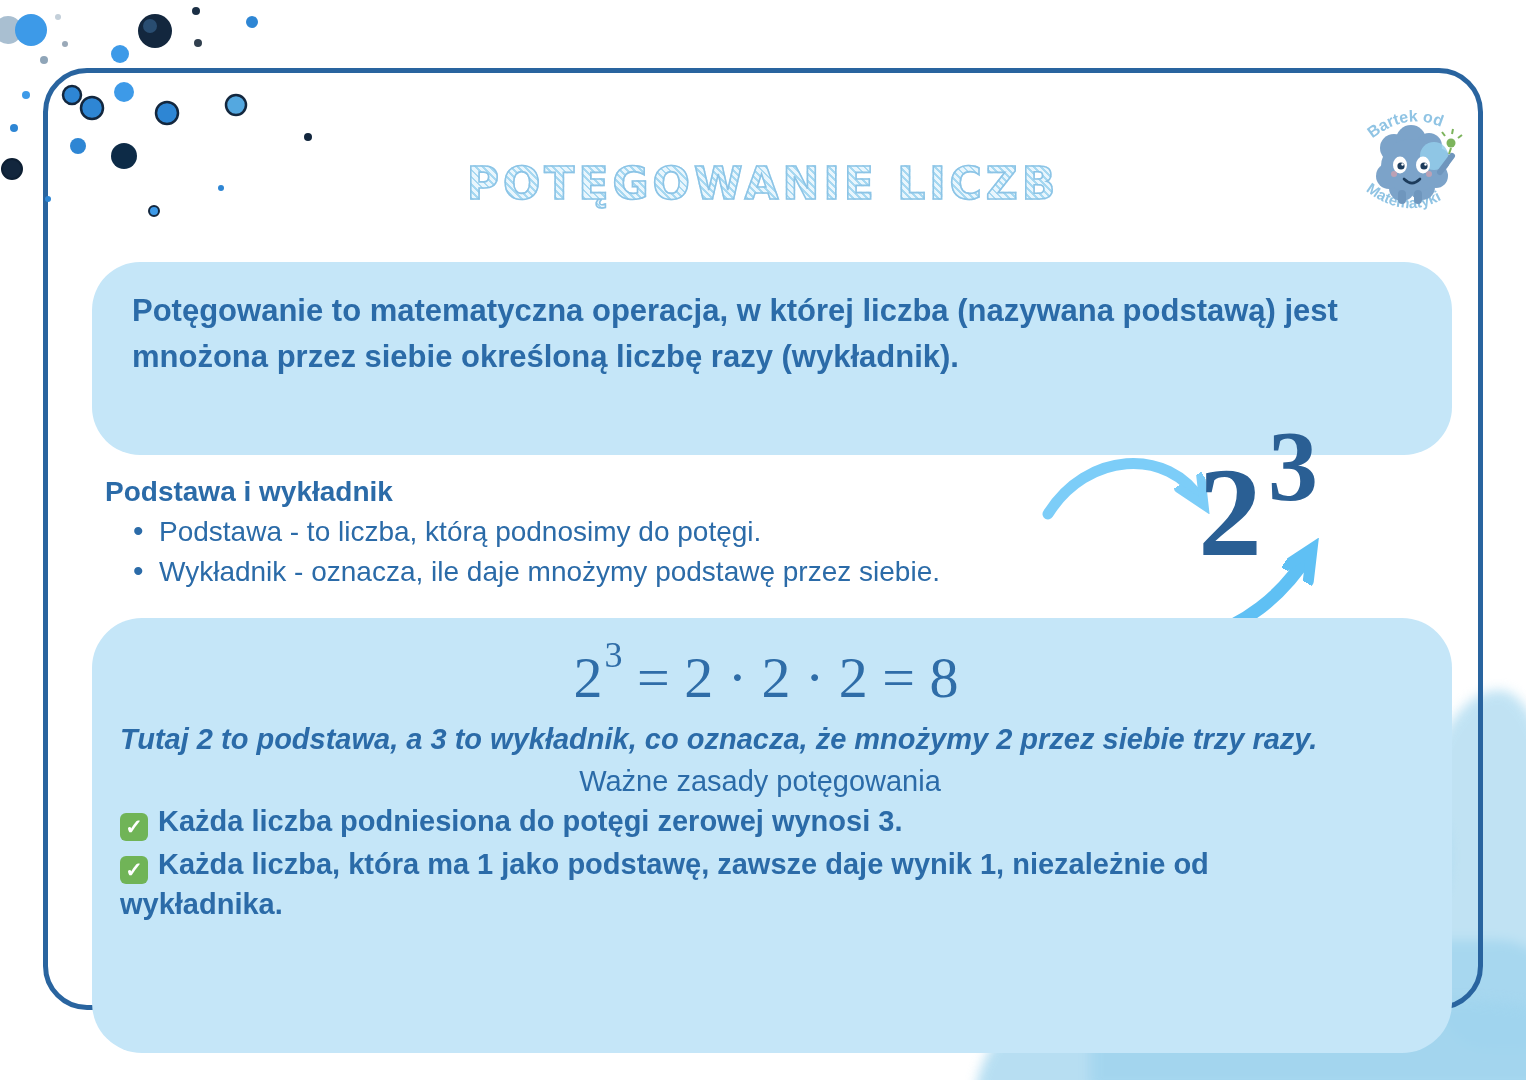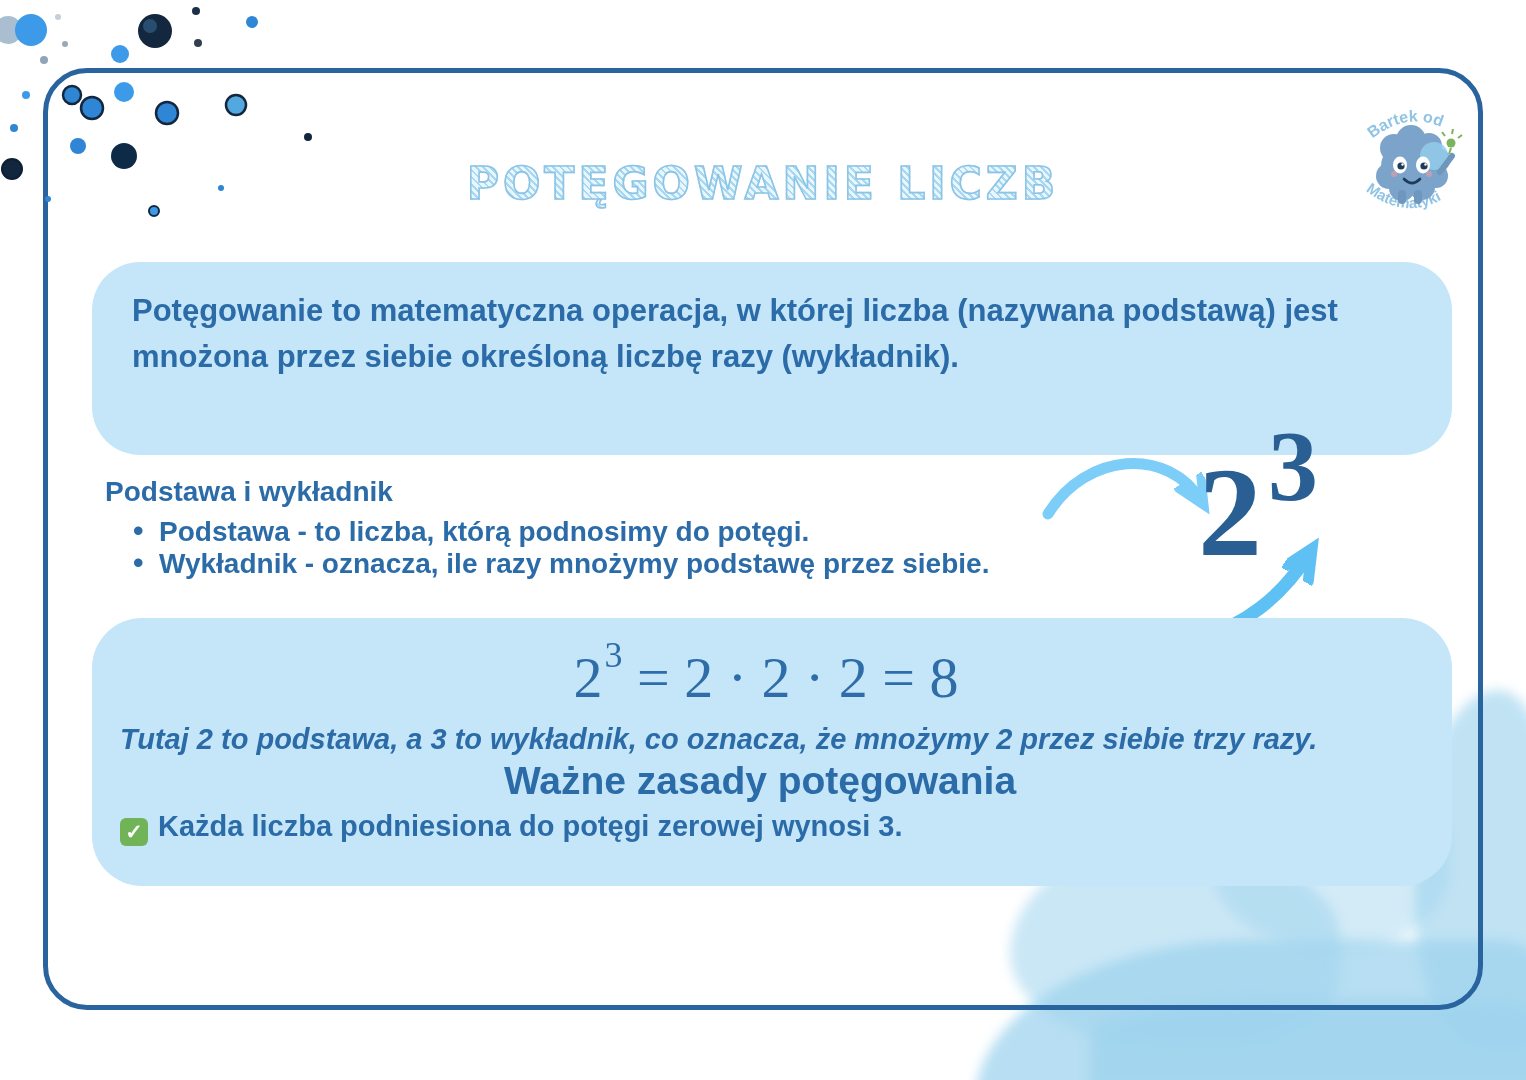--- a/index.html
+++ b/index.html
@@ -37,40 +37,40 @@
 
   
   .intro-box { position:absolute; left:92px; top:262px; width:1360px; height:193px;
                background:#c5e6f8; border-radius:48px; z-index:3;
                padding:26px 100px 18px 40px;
                font-weight:bold; font-size:31px; line-height:1.48; color:#2b6ba8; }
 
   
   .section { position:absolute; left:105px; top:476px; width:960px; z-index:3; color:#2b6ba8; }
   .section-heading { font-weight:bold; font-size:28px; margin-bottom:8px; }
-  .bullet { font-weight:bold; font-size:28px; margin-left:28px; margin-top:0; position:relative; padding-left:26px; }
+  .bullet { font-weight:normal; font-size:28px; margin-left:28px; margin-top:8px; position:relative; padding-left:26px; }
   .bullet::before { content:"•"; position:absolute; left:0; top:-2px; font-size:30px; }
 
   
   .power-wrap { position:absolute; left:1020px; top:430px; width:340px; height:240px; z-index:3; }
   .power-arrows { position:absolute; left:0; top:0; }
   .p-base { position:absolute; left:178px; top:18px; font-family:"Liberation Serif", serif;
             font-weight:bold; font-size:128px; line-height:1; color:#2a5f94; }
   .p-exp  { position:absolute; left:248px; top:-14px; font-family:"Liberation Serif", serif;
             font-weight:bold; font-size:100px; line-height:1; color:#2a5f94; }
 
   
-  .example-box { position:absolute; left:92px; top:618px; width:1360px; height:268px;
+  .example-box { position:absolute; left:92px; top:618px; width:1360px; height:435px;
                  background:#c5e6f8; border-radius:50px; z-index:3;
                  padding:14px 40px 20px 28px; color:#2b6ba8; }
   .formula { text-align:center; font-family:"Liberation Serif", serif; font-size:58px;
              color:#2f6da8; margin-top:2px; }
   .formula sup { font-size:36px; vertical-align:30px; margin-left:2px; }
   .explanation { font-weight:bold; font-size:29px; line-height:1.38; margin-top:8px;font-style:italic; }
-  .rules-heading { width:1280px; text-align:center; font-weight:bold; font-size:39px; }
+  .rules-heading { width:1280px; text-align:center; font-weight:normal; font-size:29px; margin-top:6px; }
   .rule { font-weight:bold; font-size:29px; line-height:1.38; margin-top:3px; max-width:1150px; }
   .check { display:inline-block; width:28px; height:28px; background:#70b457; border-radius:6px;
            color:#ffffff; font-size:21px; font-weight:bold; text-align:center; line-height:27px;
            margin-right:10px; vertical-align:-3px; }
 
   
   .logo { position:absolute; left:1348px; top:86px; z-index:3; }
 </style>
 </head>
 <body>
@@ -159,21 +159,21 @@
     </g>
   </svg>
 
   <div class="intro-box">
     <span>Potęgowanie to matematyczna operacja, w której liczba (nazywana podstawą) jest mnożona przez siebie określoną liczbę razy (wykładnik).</span>
   </div>
 
   <div class="section">
     <div class="section-heading">Podstawa i wykładnik</div>
     <div class="bullet">Podstawa - to liczba, którą podnosimy do potęgi.</div>
-    <div class="bullet">Wykładnik - oznacza, ile razy mnożymy podstawę przez siebie.</div>
+    <div class="bullet">Wykładnik - oznacza, ile daje mnożymy podstawę przez siebie.</div>
   </div>
 
   <div class="power-wrap">
     <svg class="power-arrows" width="340" height="240" viewBox="0 0 340 240">
       <defs>
         <marker id="ah1" markerUnits="userSpaceOnUse" markerWidth="40" markerHeight="40" refX="26" refY="15" orient="auto">
           <path d="M2,2 L30,15 L2,28" fill="none" stroke="#7ccdf8" stroke-width="9" stroke-linecap="round"></path>
         </marker>
         <marker id="ah2" markerUnits="userSpaceOnUse" markerWidth="44" markerHeight="44" refX="28" refY="16" orient="auto">
           <path d="M2,2 L32,16 L2,30" fill="none" stroke="#5fc0f4" stroke-width="11" stroke-linecap="round"></path>
@@ -188,15 +188,18 @@
 
   <div class="example-box">
     <div class="formula">
       <span>2</span><sup>3</sup><span> = 2 · 2 · 2 = 8</span>
     </div>
     <div class="explanation">Tutaj 2 to podstawa, a 3 to wykładnik, co oznacza, że mnożymy 2 przez siebie trzy razy.</div>
     <div class="rules-heading">Ważne zasady potęgowania</div>
     <div class="rule">
       <span class="check">✓</span><span>Każda liczba podniesiona do potęgi zerowej wynosi 3.</span>
     </div>
+    <div class="rule">
+      <span class="check">✓</span><span>Każda liczba, która ma 1 jako podstawę, zawsze daje wynik 1, niezależnie od wykładnika.</span>
+    </div>
   </div>
 
 </div>
 
 </body></html>

